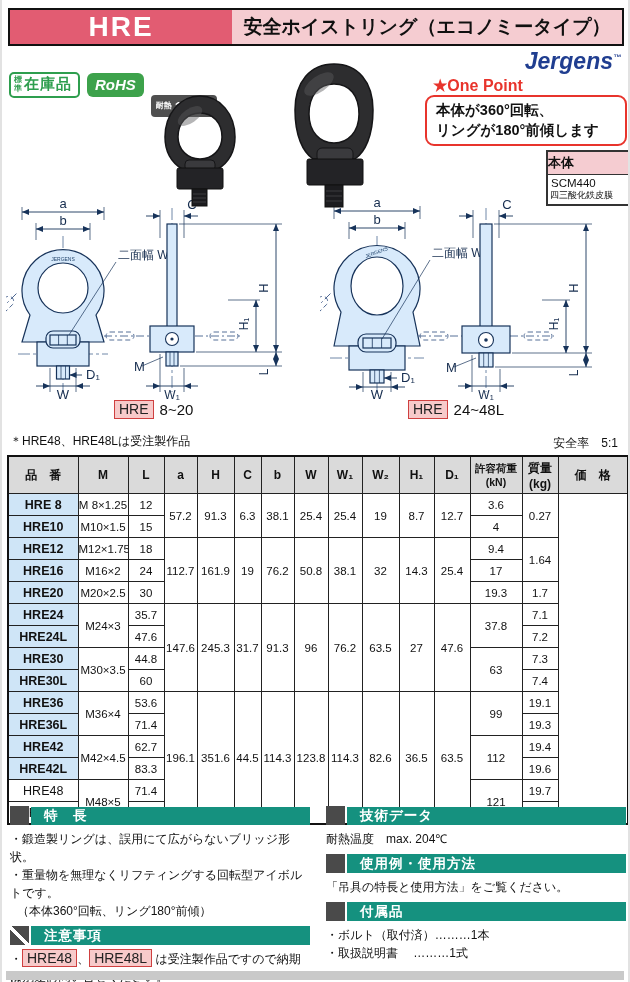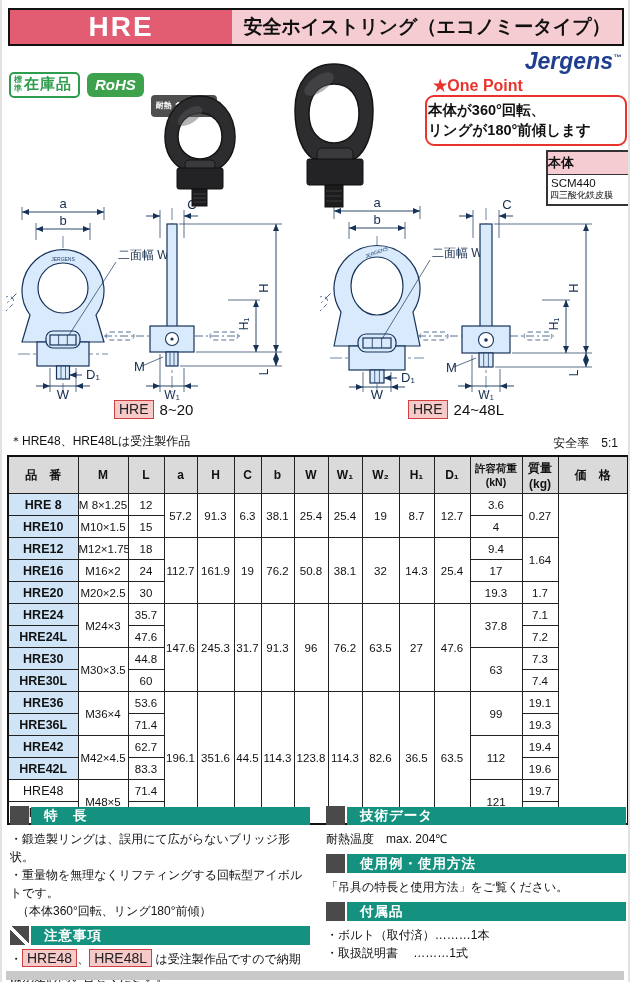--- a/index.html
+++ b/index.html
@@ -21,21 +21,21 @@
   .badge-rohs{background:#3da24b;color:#fff;border-radius:6px;font-weight:bold;font-size:15px;font-style:italic;
               padding:0 8px;height:24px;display:flex;align-items:center;}
   .badge-heat{background:#4f4f4f;color:#fff;border-radius:4px;padding:0 5px;height:22px;display:flex;align-items:center;gap:3px;margin-top:43px;}
   .badge-heat .pre{font-size:8px;font-weight:bold;line-height:1.05;}
   .badge-heat .main{font-size:14px;font-weight:bold;}
   
   .logo{position:absolute;right:7px;top:48px;color:#203e90;font-size:23px;font-weight:bold;font-style:italic;letter-spacing:0px;}
   .logo sup{font-size:8px;}
   .onepoint{position:absolute;left:423px;top:76px;width:202px;}
   .op-label{color:#e8342c;font-size:16px;font-weight:bold;margin-left:8px;}
-  .op-box{border:2px solid #e8342c;border-radius:9px;padding:3px 1px;margin-top:0px;
+  .op-box{border:2px solid #e8342c;border-radius:9px;padding:3px 9px;margin-top:0px;
           font-size:14.5px;font-weight:bold;line-height:1.4;color:#111;background:#fff;}
   
   .bodybox{position:absolute;left:544px;top:150px;width:84px;border:2px solid #333;box-sizing:border-box;background:#fff;z-index:5;}
   .bodybox .bt{background:#f5ccd1;text-align:left;font-weight:bold;font-size:13px;border-bottom:1.5px solid #333;padding:2px 0;}
   .bodybox .l1{font-size:11.5px;padding:2px 3px 0;}
   .bodybox .l2{font-size:9px;padding:0 2px 2px;white-space:nowrap;}
   
   .photo-s{position:absolute;left:150px;top:88px;z-index:2;}
   .photo-l{position:absolute;left:275px;top:58px;z-index:2;}
   .draw-l{position:absolute;left:4px;top:196px;z-index:1;}

